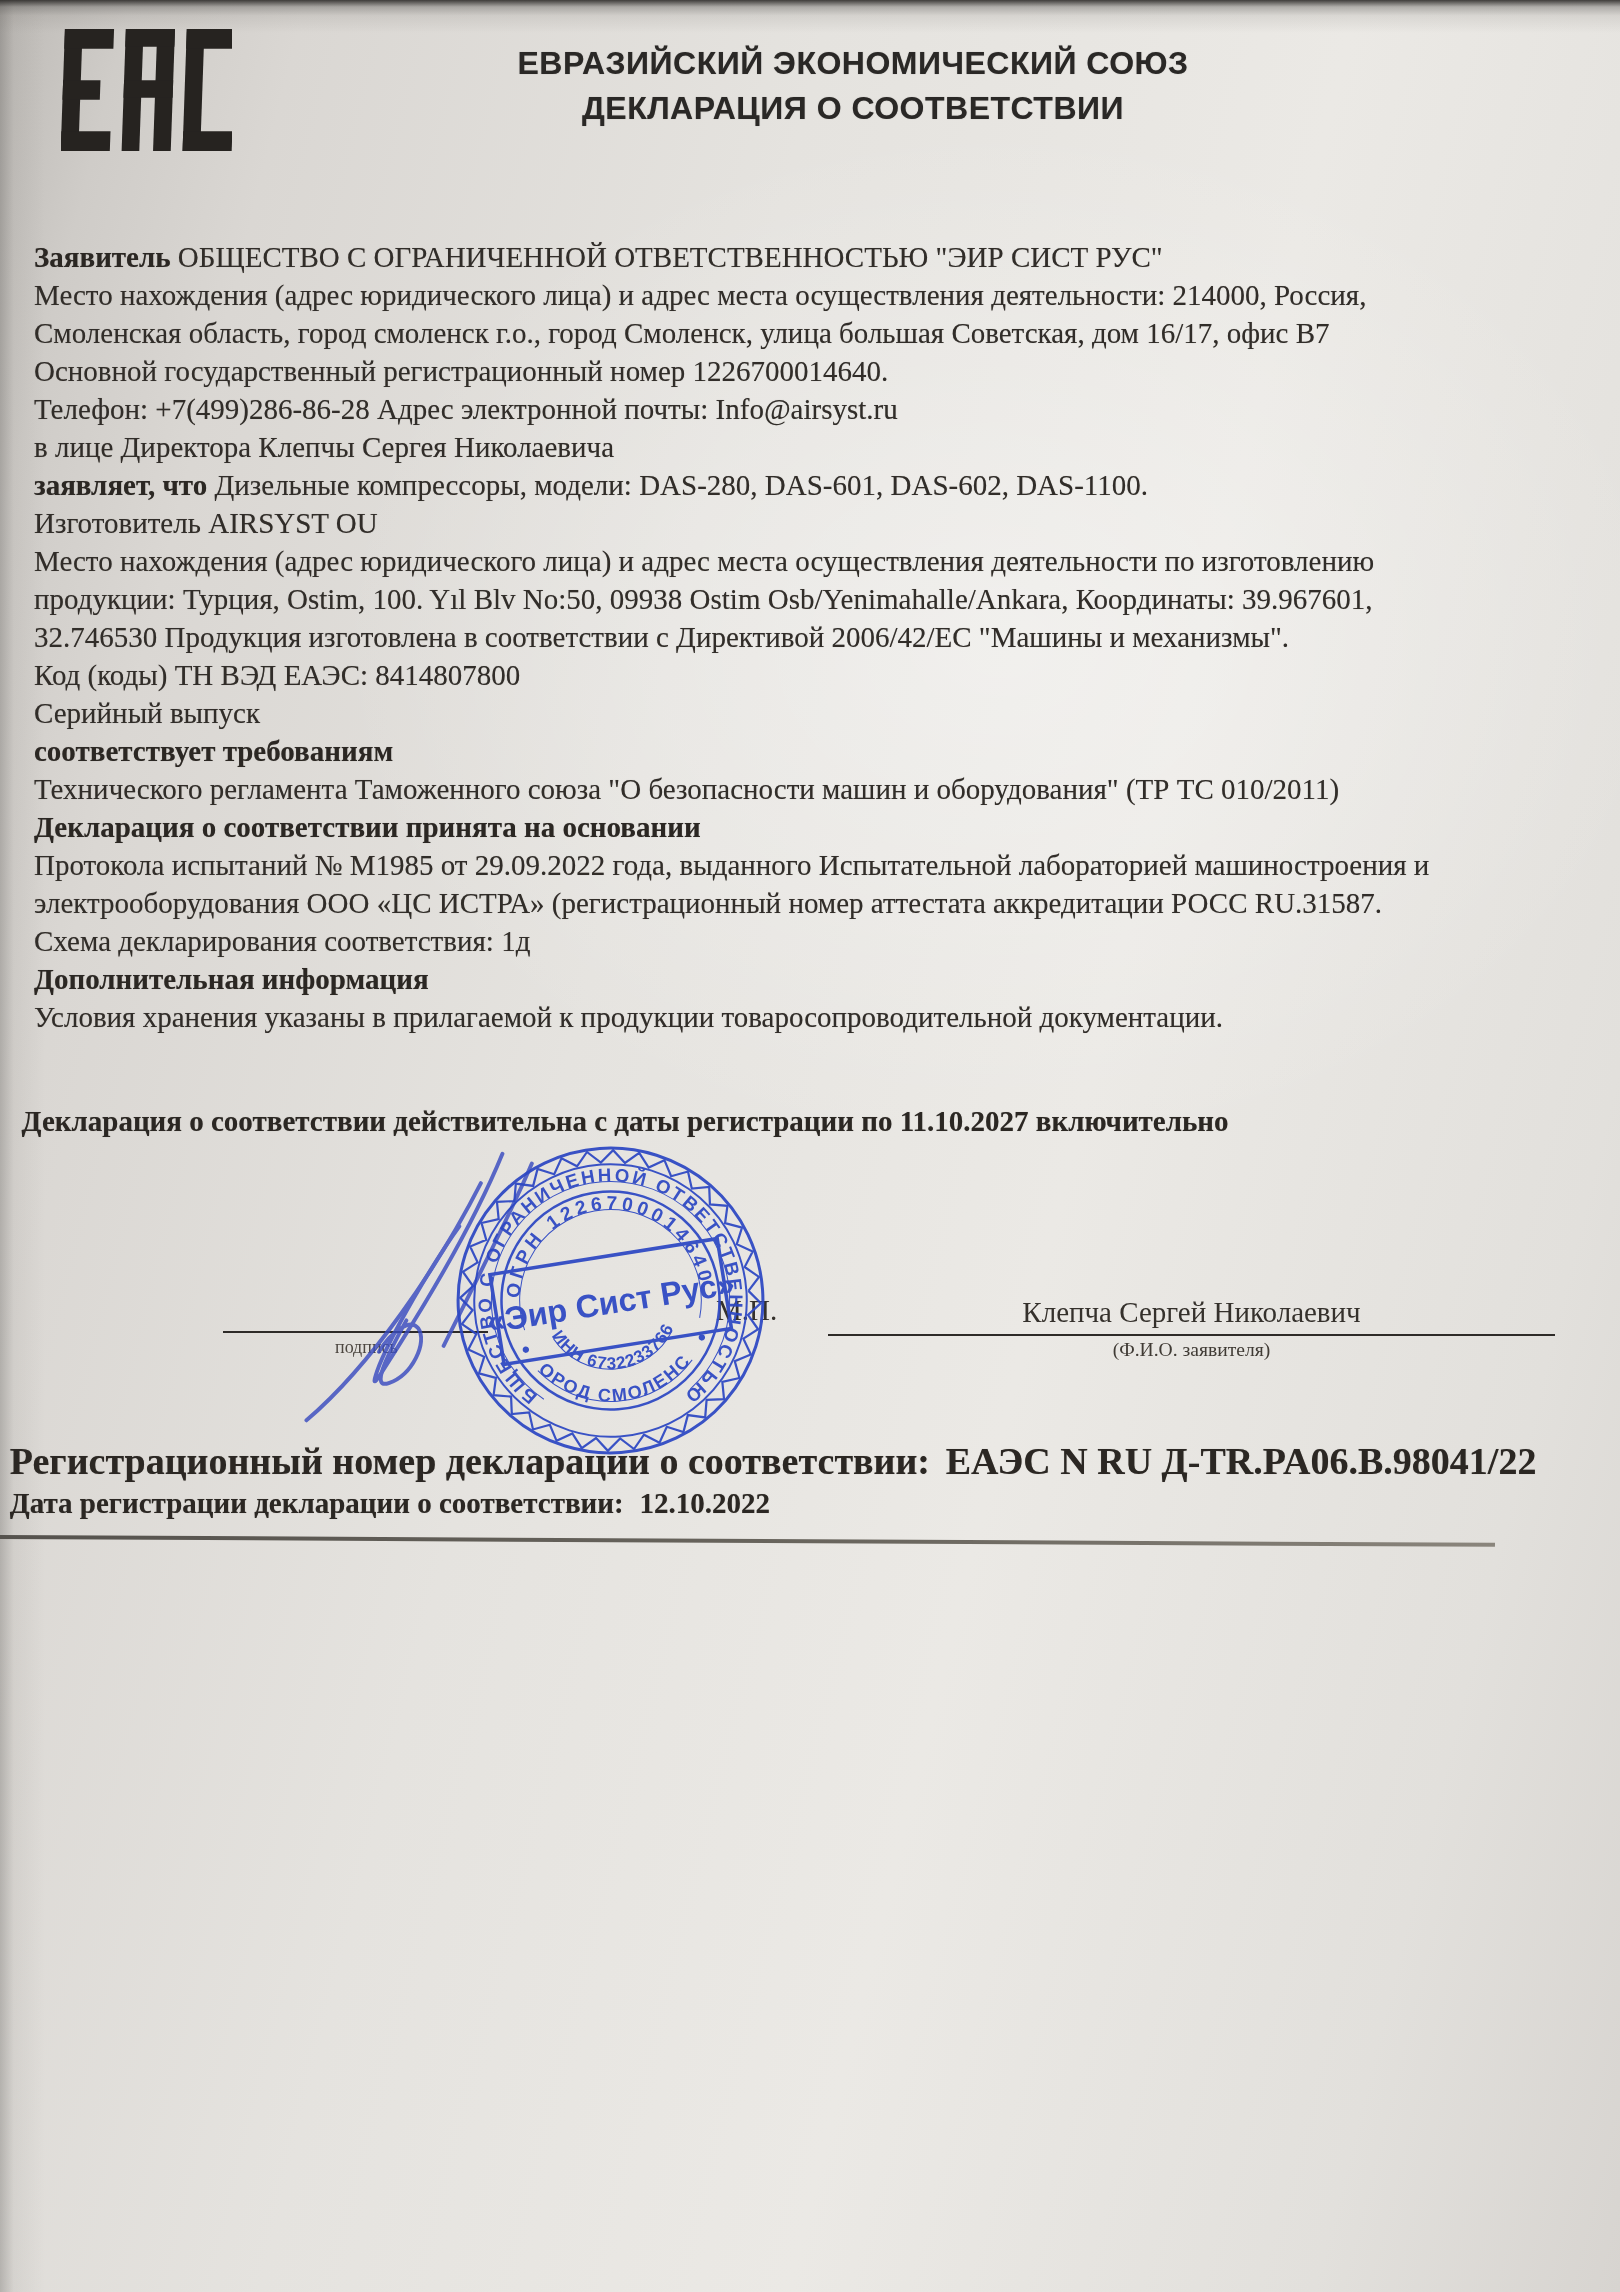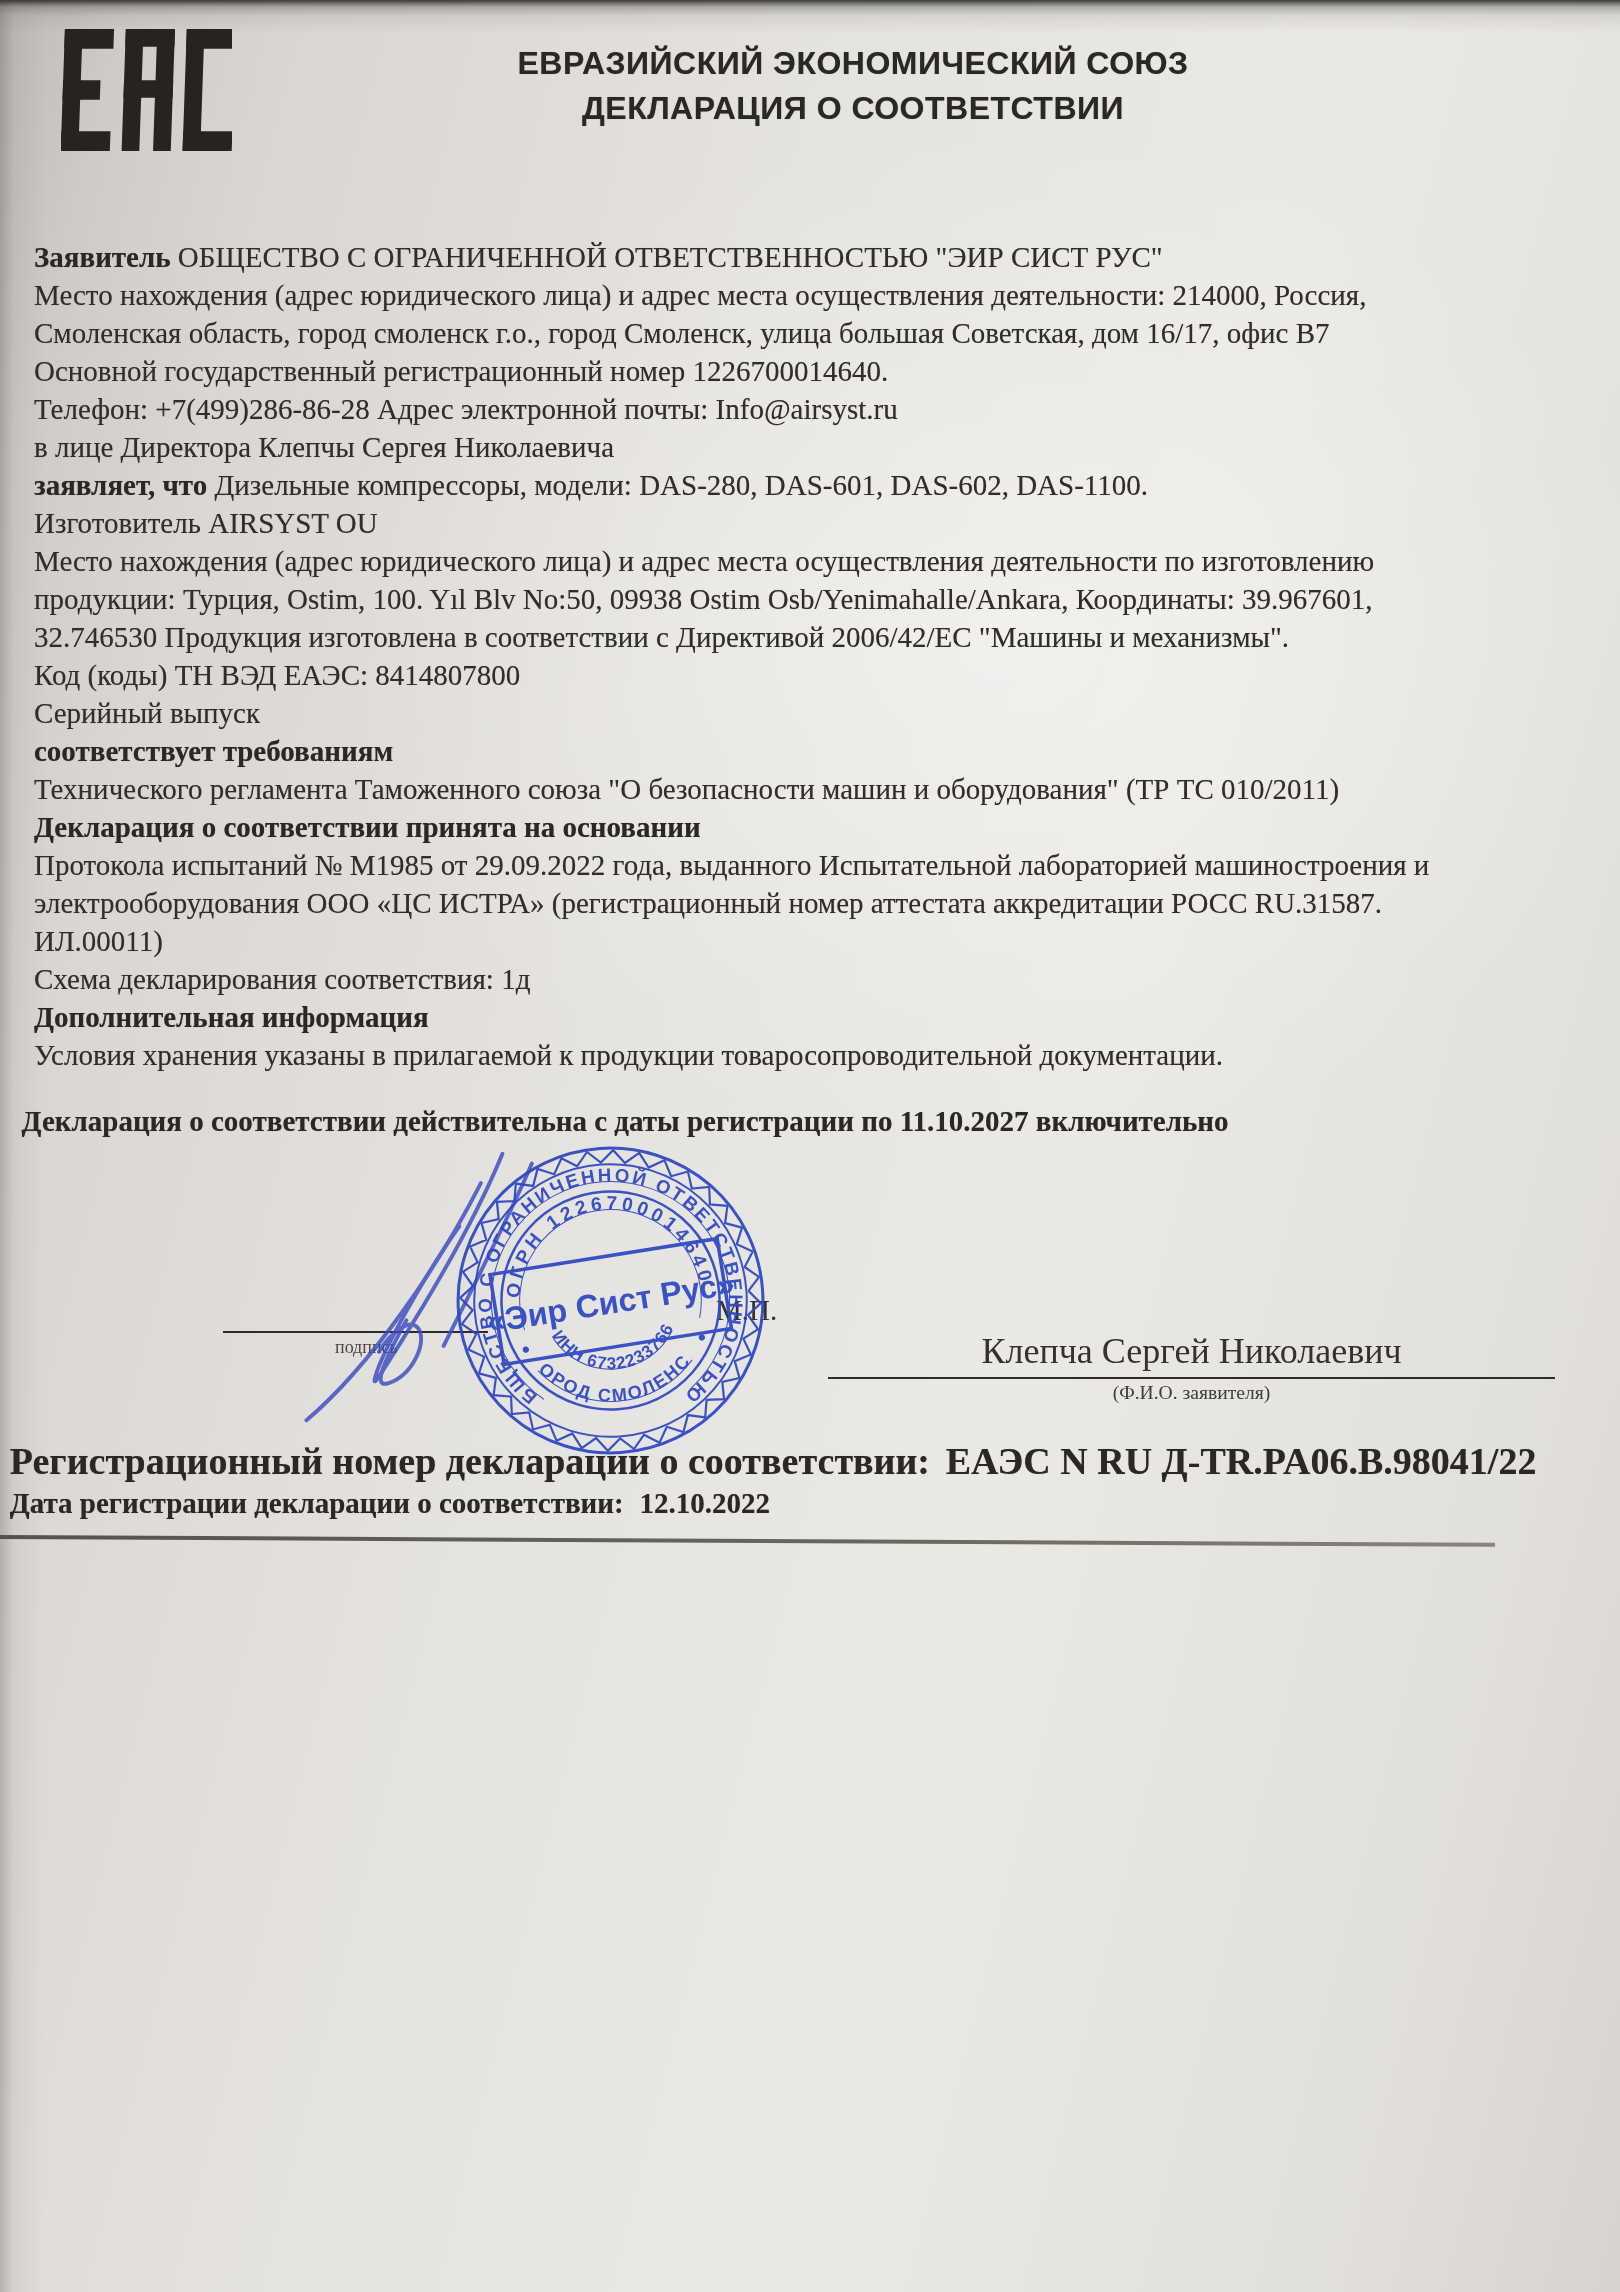--- a/index.html
+++ b/index.html
@@ -36,21 +36,21 @@
     position:absolute;left:21.6px;top:1105px;
     font-size:29px;font-weight:bold;color:#2b2723;
     text-shadow:0 0 0.7px rgba(55,50,45,.45);
   }
   .sig-svg{position:absolute;left:279px;top:1142px;z-index:2;}
   .sig-line{position:absolute;left:223px;top:1331px;width:265px;border-top:2.5px solid #2e2b28;z-index:1;}
   .sig-caption{position:absolute;left:335px;top:1337px;font-size:18px;color:#4d4741;z-index:1;}
   .mp-note{position:absolute;left:716px;top:1294px;font-size:29px;color:#35312c;z-index:1;}
   .stamp-svg{position:absolute;left:449px;top:1139px;z-index:4;opacity:.93;}
   .fio-block{position:absolute;left:828px;top:1296px;width:727px;text-align:center;z-index:1;}
-  .fio-name{font-size:36px;color:#35312c;margin-top:34px;}
+  .fio-name{font-size:29px;color:#35312c;}
   .fio-rule{border-top:2.5px solid #2e2b28;margin-top:4.9px;}
   .fio-caption{font-size:19.6px;margin-top:2.9px;color:#403b35;}
   .reg-line{position:absolute;left:9.8px;top:1439px;font-size:38px;font-weight:bold;color:#2b2723;z-index:1;white-space:nowrap;text-shadow:0 0 0.7px rgba(55,50,45,.45);}
   .date-line{position:absolute;left:9.8px;top:1487px;font-size:29px;font-weight:bold;color:#2b2723;z-index:1;white-space:nowrap;text-shadow:0 0 0.7px rgba(55,50,45,.45);}
   .reg-value{margin-left:15.7px;}
   .bottom-rule{
     position:absolute;left:0;top:1535px;width:1495px;height:3.9px;
     background:linear-gradient(90deg,#55524d,#6b675f 60%,#8a857c);
     transform:rotate(.3deg);transform-origin:left center;
   }
@@ -96,21 +96,20 @@
     <div class="bline"><b></b><span>Место нахождения (адрес юридического лица) и адрес места осуществления деятельности по изготовлению</span></div>
     <div class="bline"><b></b><span>продукции: Турция, Ostim, 100. Yıl Blv No:50, 09938 Ostim Osb/Yenimahalle/Ankara, Координаты: 39.967601,</span></div>
     <div class="bline"><b></b><span>32.746530 Продукция изготовлена в соответствии с Директивой 2006/42/ЕС "Машины и механизмы".</span></div>
     <div class="bline"><b></b><span>Код (коды) ТН ВЭД ЕАЭС: 8414807800</span></div>
     <div class="bline"><b></b><span>Серийный выпуск</span></div>
     <div class="bline"><b>соответствует требованиям</b><span></span></div>
     <div class="bline"><b></b><span>Технического регламента Таможенного союза "О безопасности машин и оборудования" (ТР ТС 010/2011)</span></div>
     <div class="bline"><b>Декларация о соответствии принята на основании</b><span></span></div>
     <div class="bline"><b></b><span>Протокола испытаний № М1985 от 29.09.2022 года, выданного Испытательной лабораторией машиностроения и</span></div>
     <div class="bline"><b></b><span>электрооборудования ООО «ЦС ИСТРА» (регистрационный номер аттестата аккредитации РОСС RU.31587.</span></div>
-    <div class="bline"><b></b><span>ИЛ.00011)</span></div>
     <div class="bline"><b></b><span>Схема декларирования соответствия: 1д</span></div>
     <div class="bline"><b>Дополнительная информация</b><span></span></div>
     <div class="bline"><b></b><span>Условия хранения указаны в прилагаемой к продукции товаросопроводительной документации.</span></div>
   </div>
 
   <div class="validity">Декларация о соответствии действительна с даты регистрации по 11.10.2027 включительно</div>
 
   <svg class="sig-svg" width="294" height="294" viewBox="0 0 300 300">
     <g stroke="#3a4cc0" stroke-width="4" fill="none" stroke-linecap="round" opacity="0.82">
       <path d="M 228 12 C 205 68 165 140 122 208 C 104 236 92 258 100 234 C 112 200 158 122 184 86"></path>

